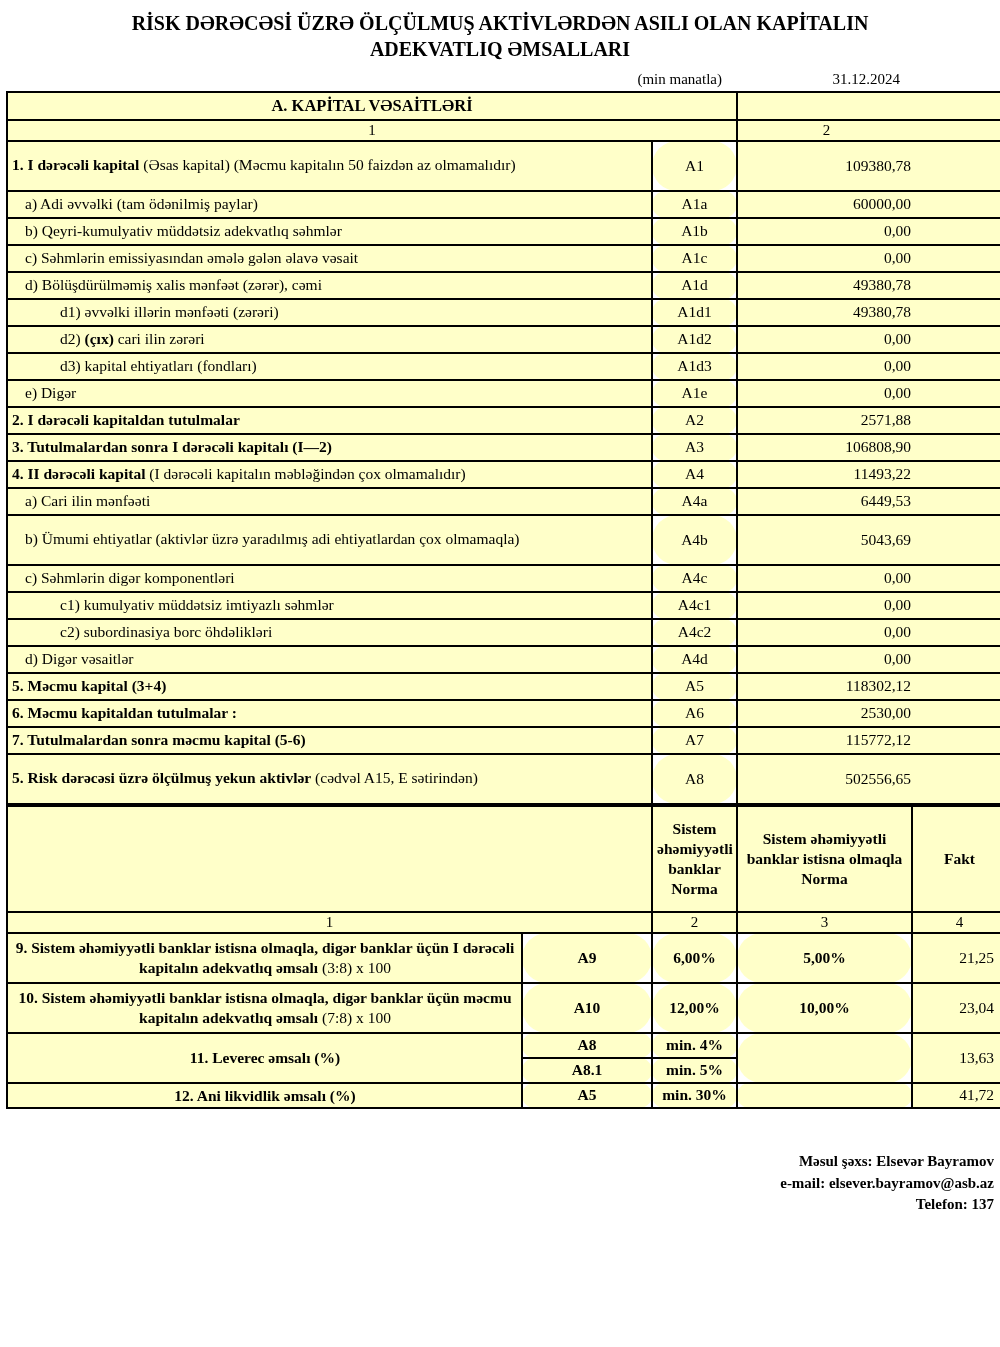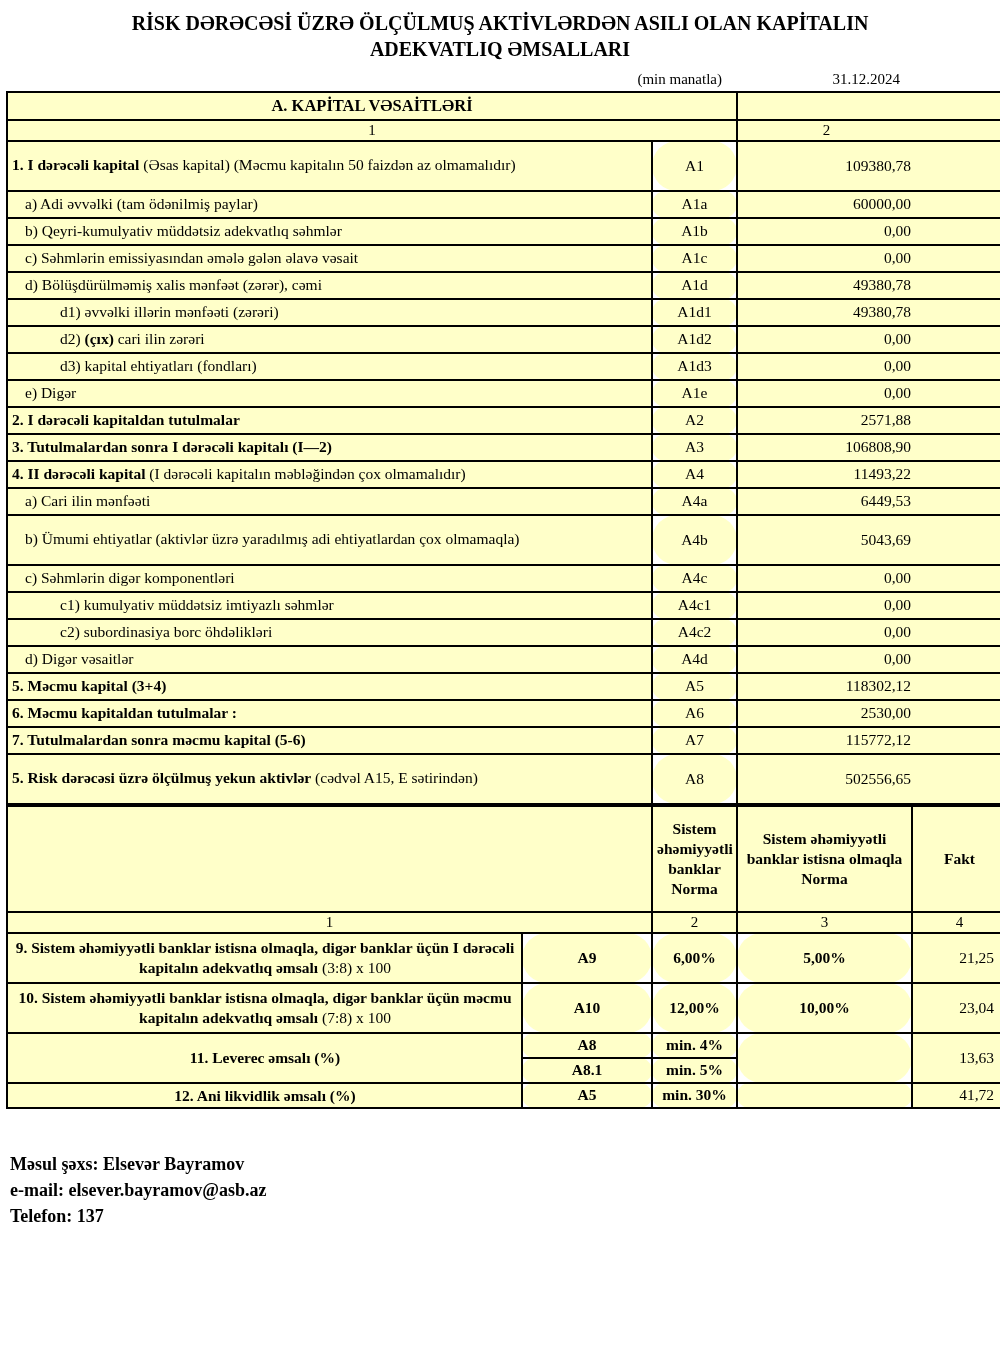--- a/index.html
+++ b/index.html
@@ -34,21 +34,21 @@
   
   .percent-note { text-align: right; font-size: 15.5px; padding: 6px 10px 3px 0; }
 
   
   .tb-head th, .tb-head td { height: 106px; font-weight: bold; text-align: center; font-size: 15.5px; line-height: 1.3; padding: 4px; }
   .tb tbody td { height: 25px; }
   .tb tr.tall2 td { height: 50px; }
   .label-b { padding-left: 5px; line-height: 1.25; text-align: center; }
   .value-b { text-align: right; padding-right: 12px; }
 
-  .footer { margin-top: 42px; padding-left: 4px; font-weight: bold; font-size: 18px; line-height: 1.45; }
+  .footer { margin-top: 42px; padding-left: 4px; font-weight: bold; font-size: 15px; line-height: 1.45; text-align: right; }
   .footer div { white-space: nowrap; }
 </style>
 </head>
 <body>
 
 <div class="page">
 
   <div class="title">
     <span>RİSK DƏRƏCƏSİ ÜZRƏ ÖLÇÜLMUŞ AKTİVLƏRDƏN ASILI OLAN KAPİTALIN</span>
     <span>ADEKVATLIQ ƏMSALLARI</span>

